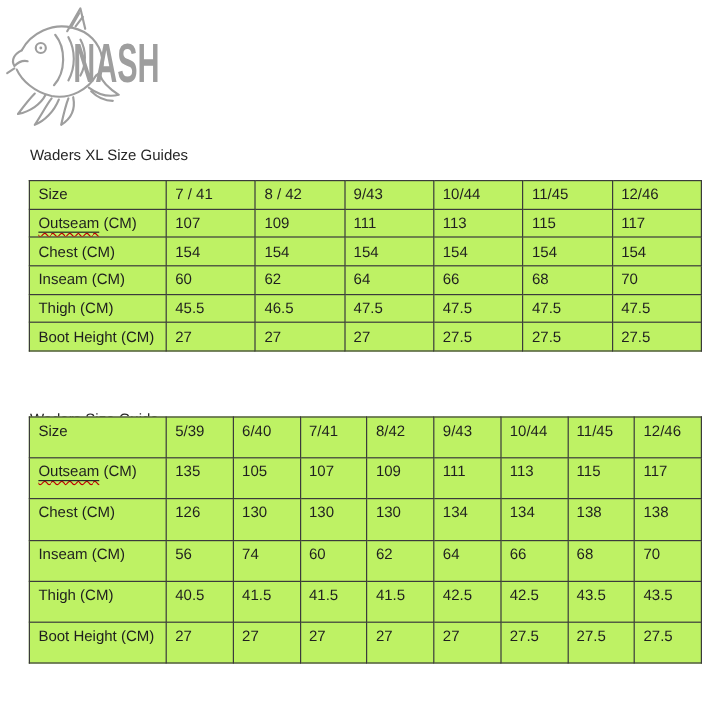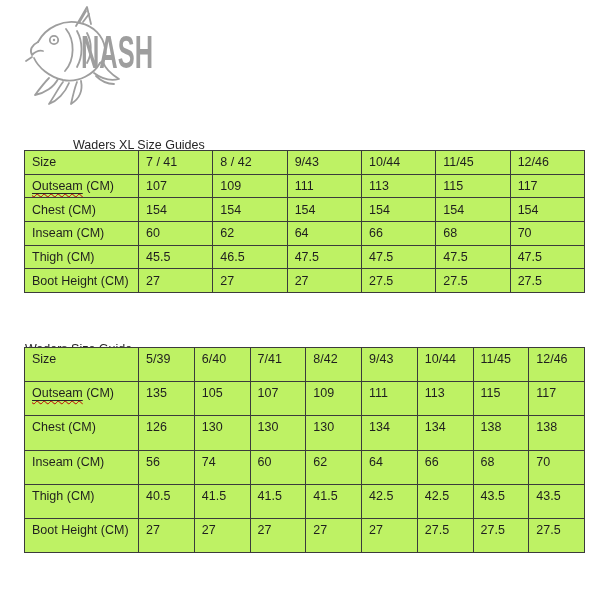--- a/index.html
+++ b/index.html
@@ -4,23 +4,23 @@
 <style>
   html, body { margin: 0; padding: 0; }
   body {
     width: 600px; height: 600px;
     background: #ffffff;
     font-family: "Liberation Sans", sans-serif;
     color: #1f1f1f;
     position: relative;
     overflow: hidden;
   }
-  .logo { position: absolute; left: 24px; top: 4px; width: 150px; height: 102px; text-align: center; }
+  .logo { position: absolute; left: 4px; top: 4px; width: 150px; height: 102px; text-align: center; }
   .title { position: absolute; font-size: 12.5px; color: #262626; white-space: nowrap; }
-  .title-1 { left: 25px; top: 138px; margin-left: 48px; }
+  .title-1 { left: 25px; top: 122px; }
   .title-2 { left: 25px; top: 342px; }
   table {
     position: absolute; left: 24px;
     border-collapse: collapse;
     table-layout: fixed;
     width: 561px;
     font-size: 12.5px;
     background: #bef264;
   }
   .t1 { top: 150px; }

